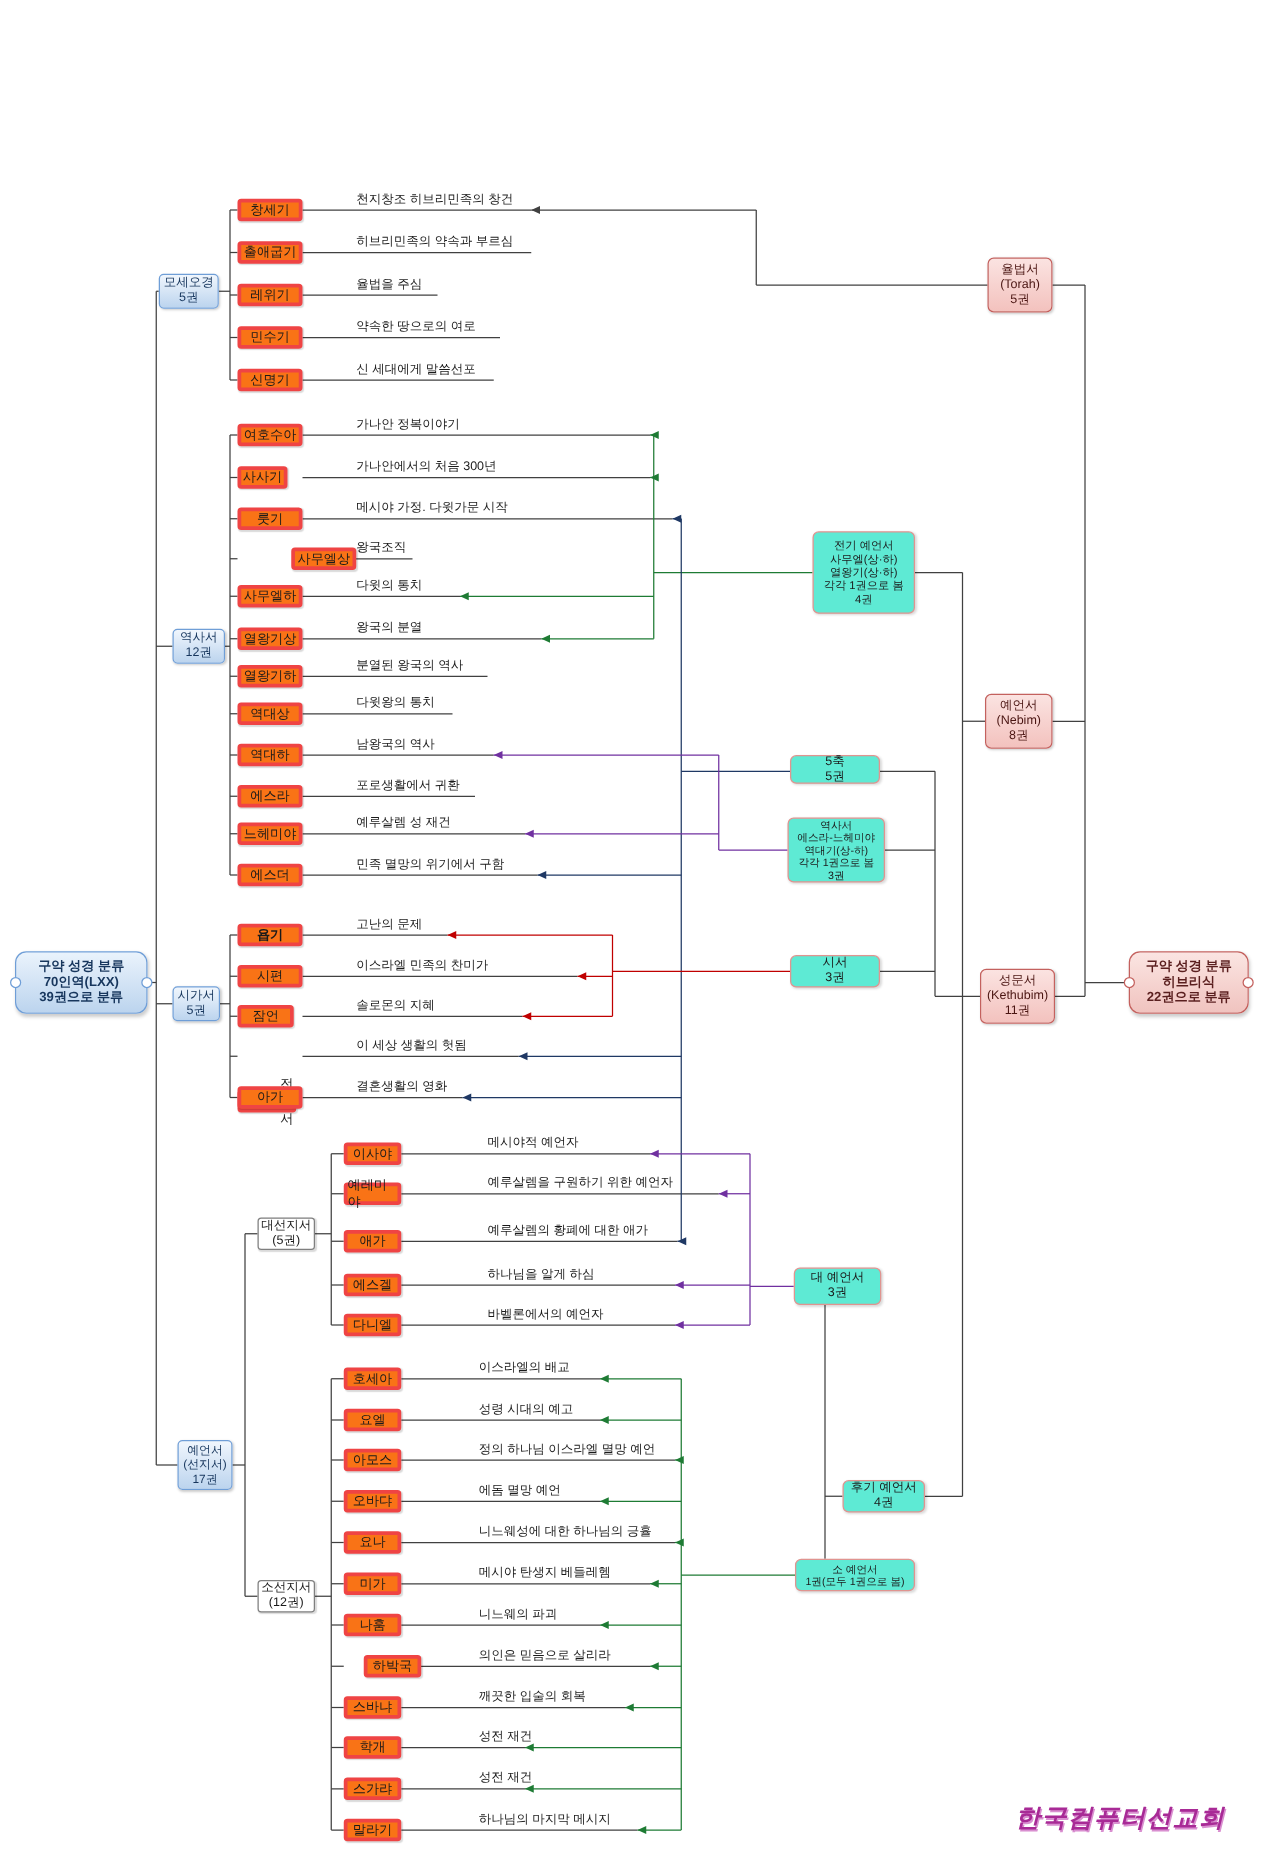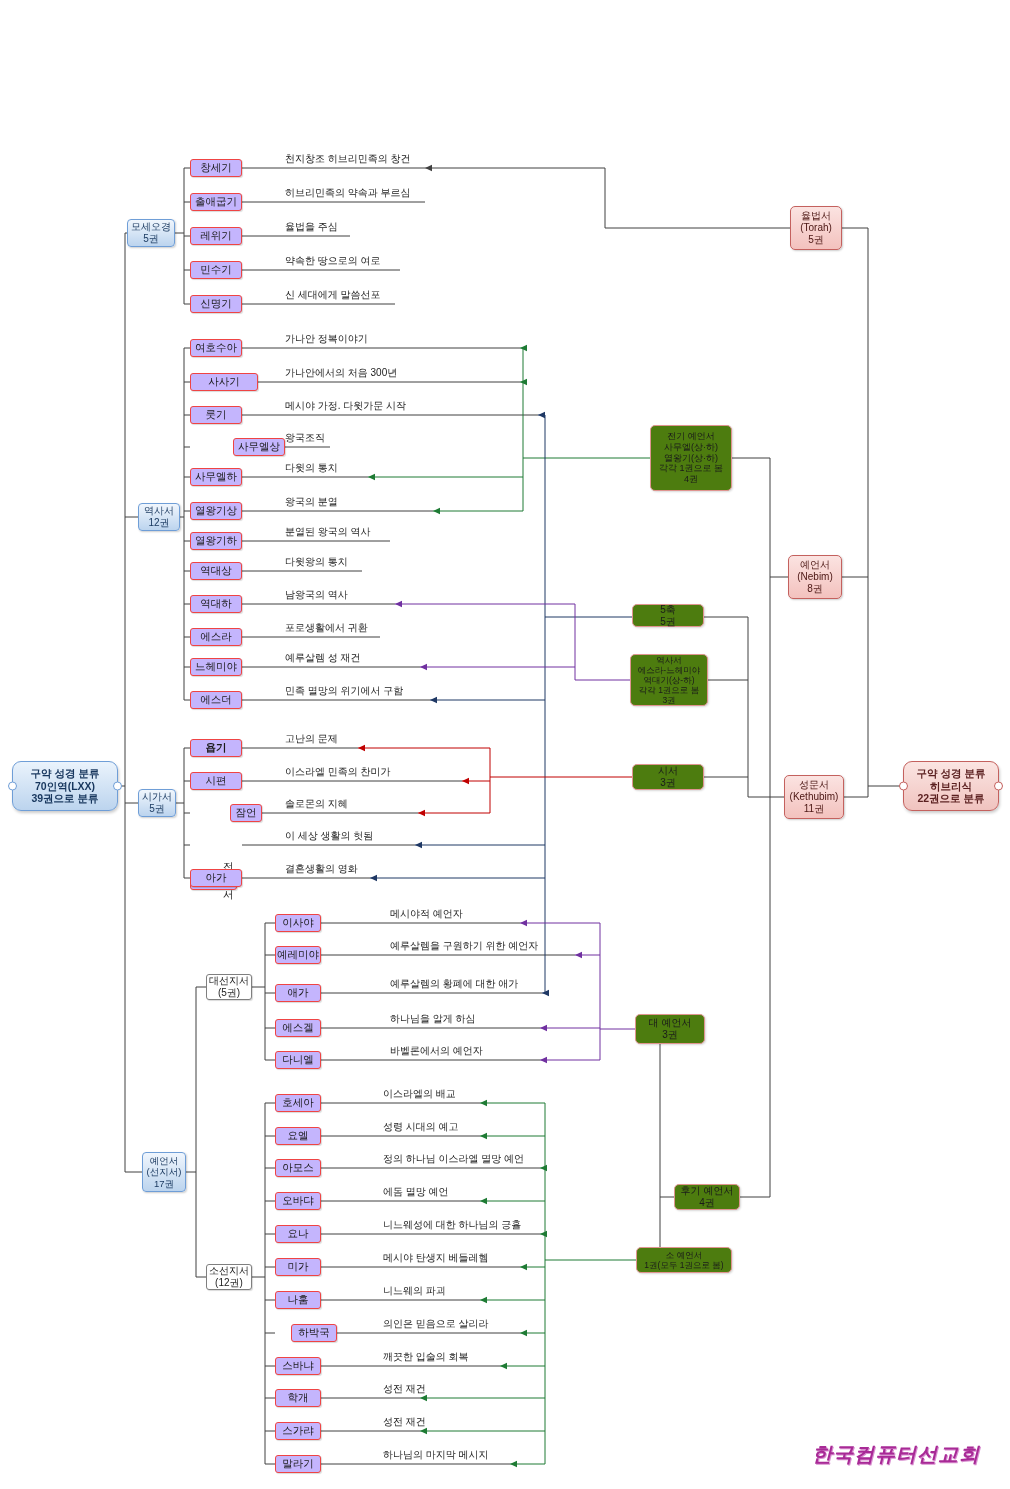--- a/index.html
+++ b/index.html
@@ -30,26 +30,26 @@
        font-size:10px;color:#17365d;box-shadow:1px 1px 2px rgba(0,0,0,.2);}
   #cat-pentateuch{left:127px;top:219px;width:48px;height:28px;}
   #cat-history{left:138px;top:503px;width:42px;height:28px;}
   #cat-poetry{left:138px;top:789px;width:38px;height:28px;}
   #cat-prophets{left:142px;top:1152px;width:44px;height:40px;font-size:9.5px;}
   
   .sub{background:#fff;border:1px solid #7f7f7f;border-radius:3px;font-size:10px;box-shadow:1px 1px 1px rgba(0,0,0,.15);}
   #sub-major{left:206px;top:974px;width:46px;height:26px;}
   #sub-minor{left:206px;top:1264px;width:46px;height:26px;}
   
-  .book{position:absolute;z-index:2;box-sizing:border-box;height:18px;background:#c4b5fd;border:1px solid #ef4444;
+  .book{position:absolute;z-index:2;box-sizing:border-box;height:18px;background:#f97316;border:3px solid #ef4444;
         border-radius:3px;display:flex;align-items:center;justify-content:center;font-size:10.5px;
         box-shadow:1px 1px 1px rgba(0,0,0,.15);color:#1a1a1a;}
   .desc{position:absolute;z-index:2;font-size:10px;color:#1a1a1a;white-space:nowrap;height:14px;}
   
-  .mid{background:#4d7c0f;border:1px solid var(--pink-border);border-radius:5px;font-size:10px;
+  .mid{background:#5eead4;border:1px solid var(--pink-border);border-radius:5px;font-size:10px;
        box-shadow:1px 1px 2px rgba(0,0,0,.15);padding:1px;}
   #mid-former{left:650px;top:425px;width:82px;height:66px;font-size:9px;}
   #mid-five{left:632px;top:604px;width:72px;height:23px;}
   #mid-hist3{left:630px;top:654px;width:78px;height:52px;font-size:8.5px;}
   #mid-poet3{left:632px;top:764px;width:72px;height:26px;}
   #mid-major3{left:635px;top:1014px;width:70px;height:30px;}
   #mid-latter4{left:674px;top:1184px;width:66px;height:26px;}
   #mid-minor1{left:636px;top:1247px;width:96px;height:26px;font-size:8.5px;}
   
   .heb{background:linear-gradient(#fbe3e1,#f3c2be);border:1.2px solid var(--red-border);border-radius:5px;
@@ -324,21 +324,21 @@
       <div class="book" style="left: 190px; top: 193px; width: 52px;">출애굽기</div>
       <div class="desc" style="left: 285px; top: 186px;">히브리민족의 약속과 부르심</div>
       <div class="book" style="left: 190px; top: 227px; width: 52px;">레위기</div>
       <div class="desc" style="left: 285px; top: 220px;">율법을 주심</div>
       <div class="book" style="left: 190px; top: 261px; width: 52px;">민수기</div>
       <div class="desc" style="left: 285px; top: 254px;">약속한 땅으로의 여로</div>
       <div class="book" style="left: 190px; top: 295px; width: 52px;">신명기</div>
       <div class="desc" style="left: 285px; top: 288px;">신 세대에게 말씀선포</div>
       <div class="book" style="left: 190px; top: 339px; width: 52px;">여호수아</div>
       <div class="desc" style="left: 285px; top: 332px;">가나안 정복이야기</div>
-      <div class="book" style="left: 190px; top: 373px; width: 68px;">사사기</div>
+      <div class="book" style="left: 190px; top: 373px; width: 40px;">사사기</div>
       <div class="desc" style="left: 285px; top: 366px;">가나안에서의 처음 300년</div>
       <div class="book" style="left: 190px; top: 406px; width: 52px;">룻기</div>
       <div class="desc" style="left: 285px; top: 399px;">메시야 가정. 다윗가문 시작</div>
       <div class="book" style="left: 190px; top: 438px; width: 52px; margin-left: 43px;">사무엘상</div>
       <div class="desc" style="left: 285px; top: 431px;">왕국조직</div>
       <div class="book" style="left: 190px; top: 468px; width: 52px;">사무엘하</div>
       <div class="desc" style="left: 285px; top: 461px;">다윗의 통치</div>
       <div class="book" style="left: 190px; top: 502px; width: 52px;">열왕기상</div>
       <div class="desc" style="left: 285px; top: 495px;">왕국의 분열</div>
       <div class="book" style="left: 190px; top: 532px; width: 52px;">열왕기하</div>
@@ -350,21 +350,21 @@
       <div class="book" style="left: 190px; top: 628px; width: 52px;">에스라</div>
       <div class="desc" style="left: 285px; top: 621px;">포로생활에서 귀환</div>
       <div class="book" style="left: 190px; top: 658px; width: 52px;">느헤미야</div>
       <div class="desc" style="left: 285px; top: 651px;">예루살렘 성 재건</div>
       <div class="book" style="left: 190px; top: 691px; width: 52px;">에스더</div>
       <div class="desc" style="left: 285px; top: 684px;">민족 멸망의 위기에서 구함</div>
       <div class="book" style="left: 190px; top: 739px; width: 52px; font-weight: bold;">욥기</div>
       <div class="desc" style="left: 285px; top: 732px;">고난의 문제</div>
       <div class="book" style="left: 190px; top: 772px; width: 52px;">시편</div>
       <div class="desc" style="left: 285px; top: 765px;">이스라엘 민족의 찬미가</div>
-      <div class="book" style="left: 190px; top: 804px; width: 32px; margin-left: 40px;">잠언</div>
+      <div class="book" style="left: 190px; top: 804px; width: 45px;">잠언</div>
       <div class="desc" style="left: 285px; top: 797px;">솔로몬의 지혜</div>
       <div class="book" style="left: 190px; top: 872px; width: 47px; padding-left: 32px;">전도서</div>
       <div class="desc" style="left: 285px; top: 829px;">이 세상 생활의 헛됨</div>
       <div class="book" style="left: 190px; top: 869px; width: 52px;">아가</div>
       <div class="desc" style="left: 285px; top: 862px;">결혼생활의 영화</div>
       <div class="book" style="left: 275px; top: 914px; width: 46px;">이사야</div>
       <div class="desc" style="left: 390px; top: 907px;">메시야적 예언자</div>
       <div class="book" style="left: 275px; top: 946px; width: 46px;">예레미야</div>
       <div class="desc" style="left: 390px; top: 939px;">예루살렘을 구원하기 위한 예언자</div>
       <div class="book" style="left: 275px; top: 984px; width: 46px;">애가</div>

